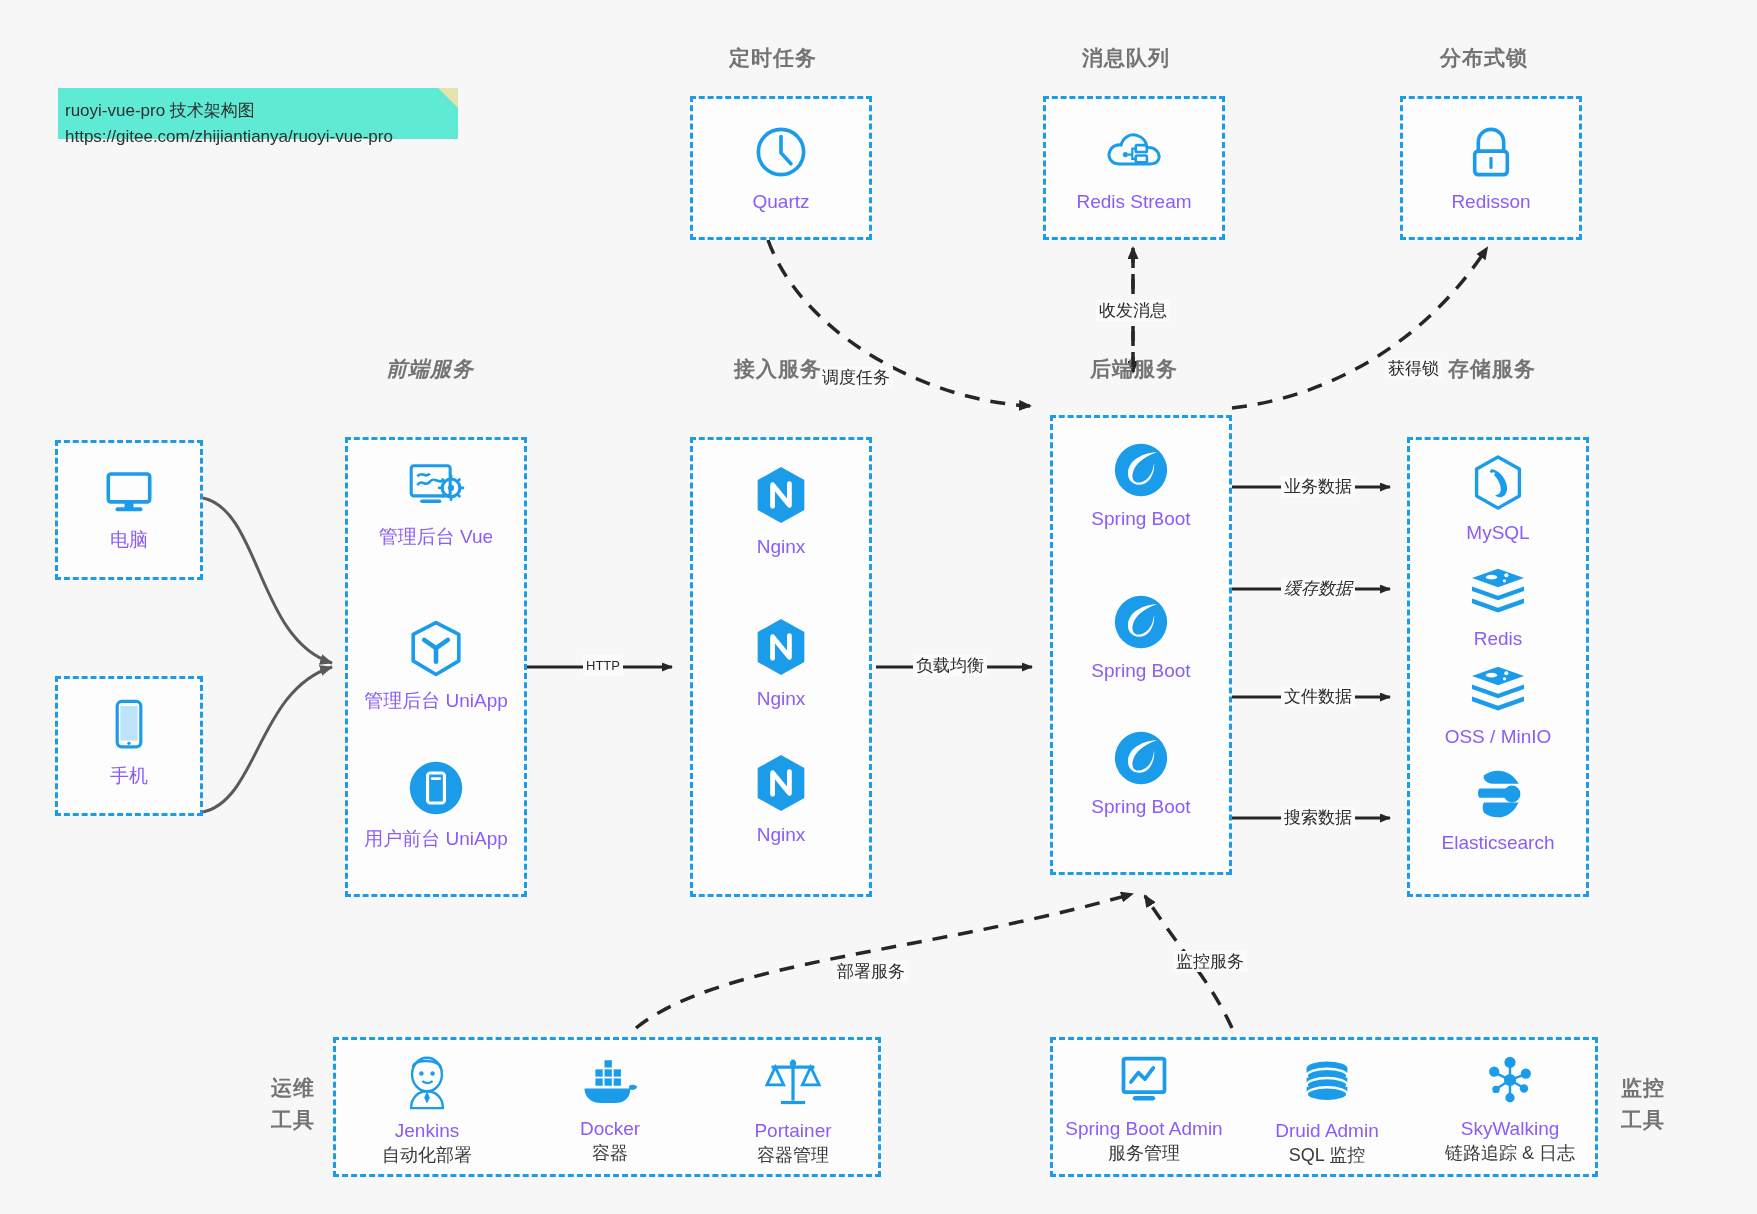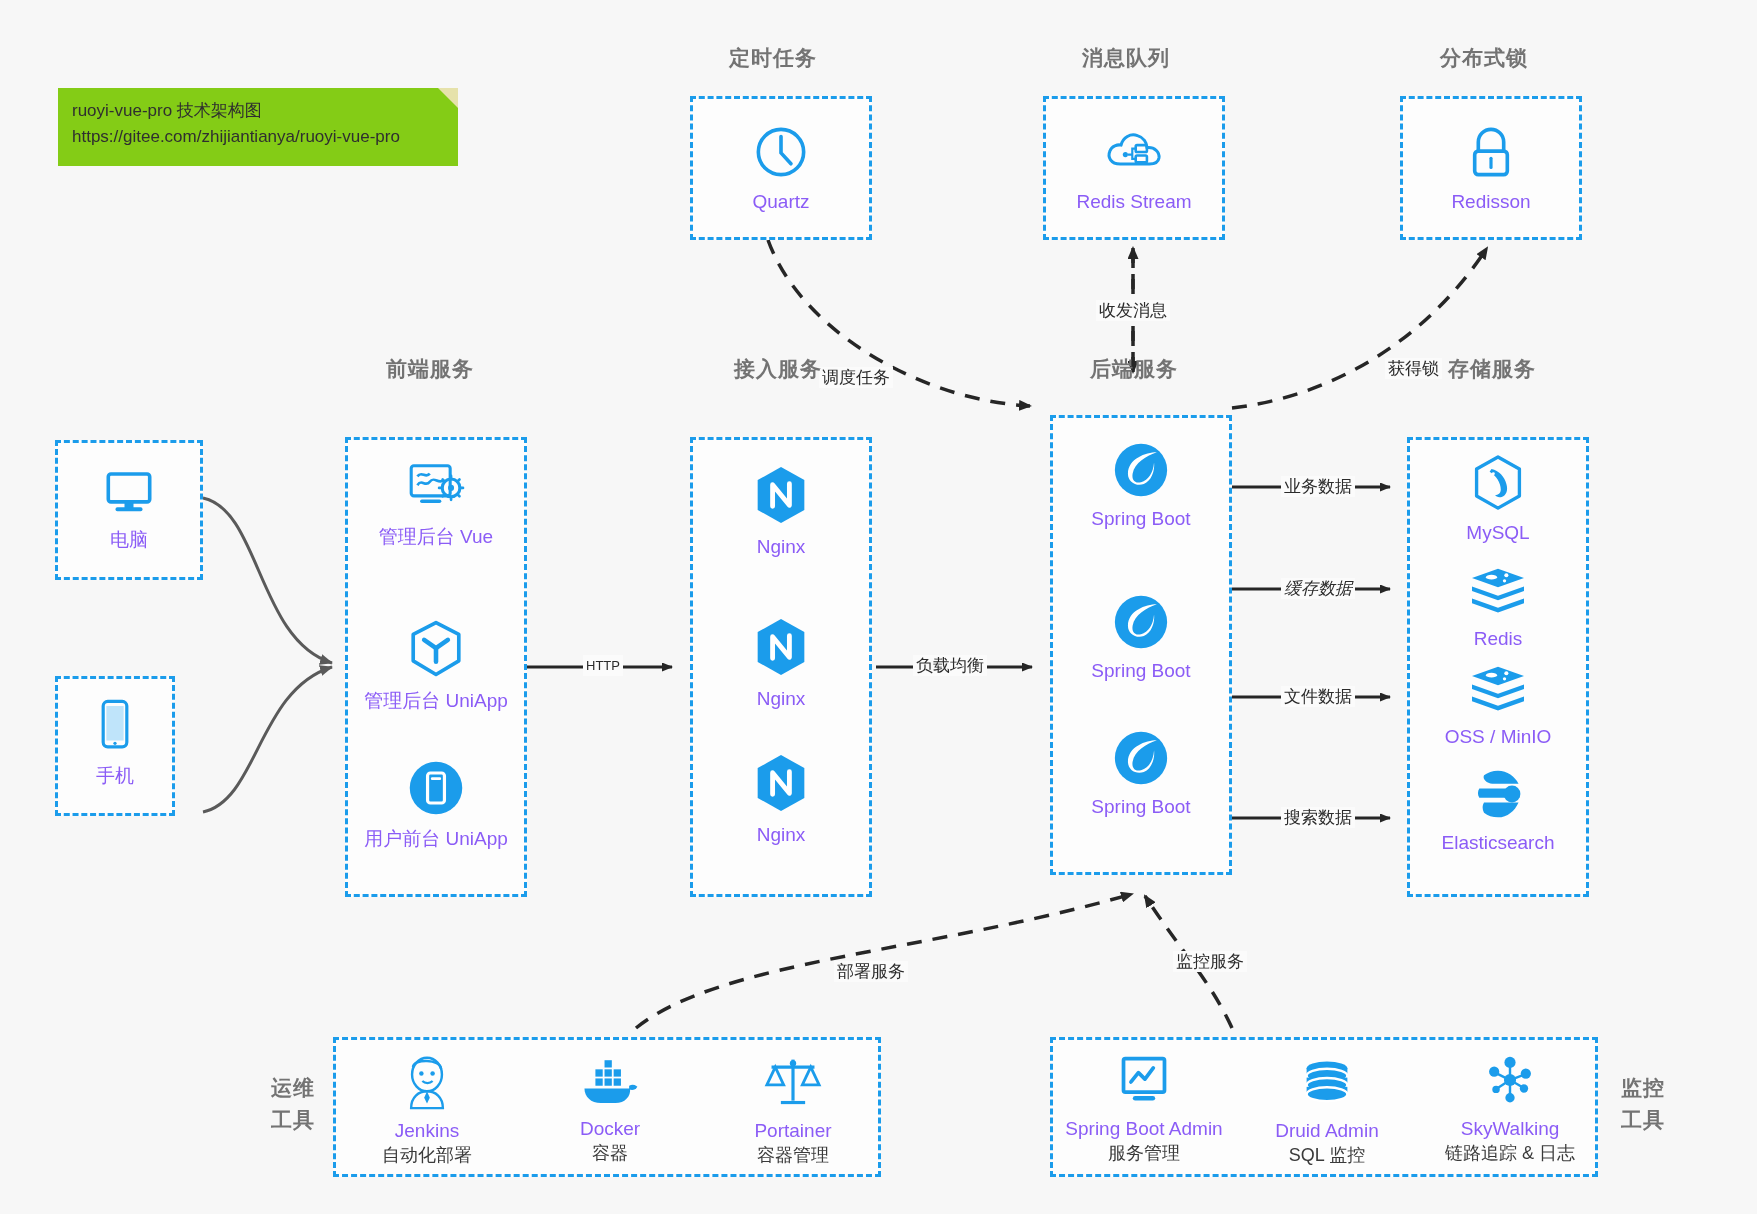--- a/index.html
+++ b/index.html
@@ -8,23 +8,23 @@
     background:#f7f7f7;
     font-family:"Liberation Sans","DejaVu Sans",sans-serif;
     position:relative;overflow:hidden;
     color:#3a3a3a;
   }
   #canvas{position:absolute;inset:0;}
   svg.wires{position:absolute;left:0;top:0;width:1757px;height:1214px;pointer-events:none;}
 
   
   .note{
-    position:absolute;left:58px;top:88px;width:400px;height:78px;
-    background:#84cc16;
-    padding:10px 14px;box-sizing:border-box;
+    position:absolute;left:58px;top:88px;width:400px;height:51px;
+    background:#5eead4;
+    padding:10px 7px;box-sizing:border-box;
     font-size:17px;line-height:26px;color:#2f2f2f;
   }
   .note .fold{
     position:absolute;right:0;top:0;width:0;height:0;
     border-left:20px solid transparent;border-top:20px solid #e6e2ab;
   }
 
   
   .gtitle{
     position:absolute;color:#737373;font-weight:bold;font-size:21px;
@@ -154,32 +154,32 @@
     <div class="node" style="top:22px;">
       <svg class="ico" width="58" height="54" viewBox="0 0 64 60">
         <rect x="9" y="10" width="46" height="31" rx="3" fill="none" stroke="#1b9ceb" stroke-width="4"></rect>
         <rect x="27" y="41" width="10" height="7" fill="#1b9ceb"></rect>
         <rect x="17" y="47" width="30" height="4.5" rx="2" fill="#1b9ceb"></rect>
       </svg>
       <div class="cap">电脑</div>
     </div>
   </div>
 
-  <div class="dbox" style="left:55px;top:676px;width:120px;height:140px;">
+  <div class="dbox" style="left:55px;top:676px;width:148px;height:140px;">
     <div class="node" style="top:18px;">
       <svg class="ico" width="40" height="58" viewBox="0 0 44 62">
         <rect x="9" y="4" width="26" height="50" rx="5" fill="none" stroke="#1b9ceb" stroke-width="3.5"></rect>
         <rect x="12.5" y="9" width="19" height="38" fill="#bfe4fa"></rect>
         <circle cx="22" cy="50" r="1.8" fill="#1b9ceb"></circle>
       </svg>
       <div class="cap">手机</div>
     </div>
   </div>
 
-  <div class="gtitle" style="left:386px;top:355px;">前端服务</div>
+  <div class="gtitle" style="left:386px;top:355px;font-style:italic;">前端服务</div>
   <div class="dbox" style="left:345px;top:437px;width:182px;height:460px;">
     <div class="node" style="top:18px;">
       <svg class="ico" width="62" height="58" viewBox="0 0 70 64">
         <rect x="7" y="8" width="44" height="34" rx="3" fill="none" stroke="#1b9ceb" stroke-width="3.5"></rect>
         <path d="M14 30 C19 22 23 33 28 26 C33 19 38 30 44 24" fill="none" stroke="#1b9ceb" stroke-width="3"></path>
         <path d="M14 20 C19 13 23 23 28 17" fill="none" stroke="#1b9ceb" stroke-width="3"></path>
         <rect x="17" y="46" width="24" height="4" rx="2" fill="#1b9ceb"></rect>
         <circle cx="52" cy="33" r="10" fill="none" stroke="#1b9ceb" stroke-width="3.5"></circle>
         <circle cx="52" cy="33" r="3.4" fill="#1b9ceb"></circle>
         <g stroke="#1b9ceb" stroke-width="3" stroke-linecap="round">

